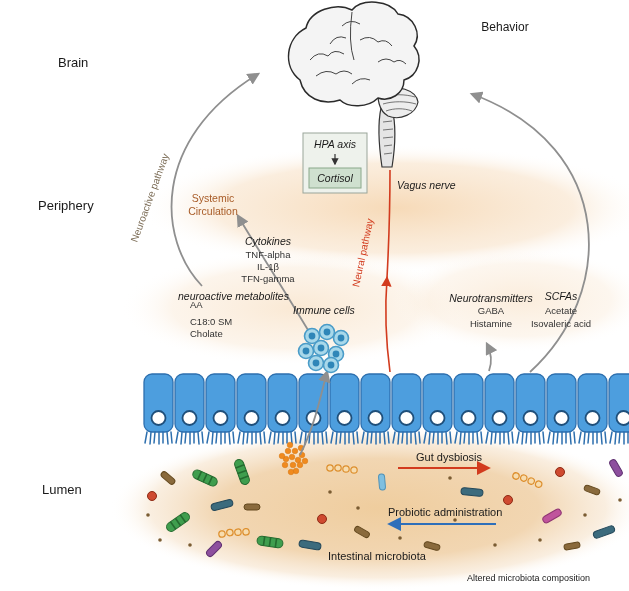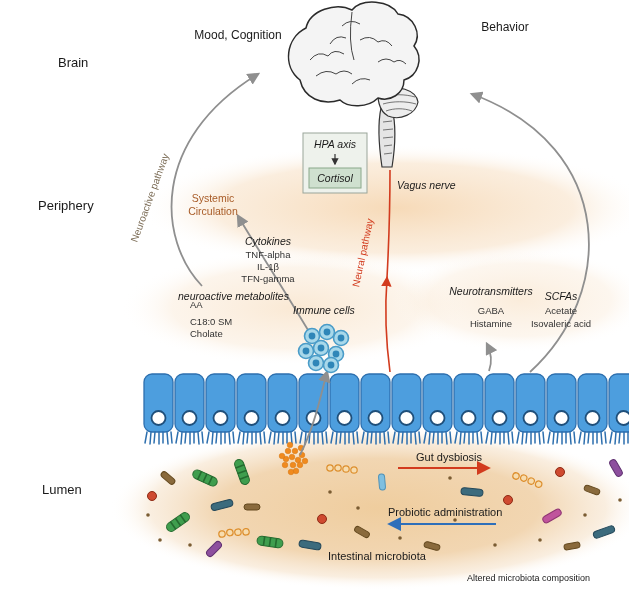--- a/index.html
+++ b/index.html
@@ -225,21 +225,20 @@
   </g>
 
   <line x1="398" y1="468" x2="488" y2="468" stroke="#d23b1e" stroke-width="2.2" marker-end="url(#mr)"></line>
   <line x1="496" y1="524" x2="390" y2="524" stroke="#2e6fba" stroke-width="2.2" marker-end="url(#mb)"></line>
 </svg>
 
 <div class="lbl f13" style="left:58px;top:56px;">Brain</div>
 <div class="lbl f13" style="left:38px;top:199px;">Periphery</div>
 <div class="lbl f13" style="left:42px;top:483px;">Lumen</div>
 
-<div class="lbl f12 c" style="left:158px;top:29px;width:160px;">Mood,  Cognition</div>
 <div class="lbl f12 c" style="left:415px;top:21px;width:180px;">Behavior</div>
 
 <div class="lbl f105 c" style="left:307px;top:138px;width:56px;">HPA axis</div>
 <div class="lbl f105 c" style="left:309px;top:172px;width:52px;">Cortisol</div>
 <div class="lbl f105" style="left:397px;top:179px;">Vagus nerve</div>
 
 <div class="lbl sys c" style="left:179px;top:192px;width:68px;">Systemic</div>
 <div class="lbl sys c" style="left:179px;top:205px;width:68px;">Circulation</div>
 <div class="lbl neuroact c" style="left:90px;top:192px;width:120px;">Neuroactive pathway</div>
 <div class="lbl neural c" style="left:313px;top:247px;width:100px;">Neural pathway</div>
@@ -249,21 +248,21 @@
 <div class="lbl f95 c" style="left:230px;top:262px;width:76px;">IL-1β</div>
 <div class="lbl f95 c" style="left:230px;top:274px;width:76px;">TFN-gamma</div>
 
 <div class="lbl f105" style="left:178px;top:290px;">neuroactive metabolites</div>
 <div class="lbl f95" style="left:190px;top:300px;">AA</div>
 <div class="lbl f95" style="left:190px;top:317px;">C18:0 SM</div>
 <div class="lbl f95" style="left:190px;top:329px;">Cholate</div>
 
 <div class="lbl f105" style="left:293px;top:304px;">Immune cells</div>
 
-<div class="lbl f105 c" style="left:441px;top:285px;width:100px;">Neurotransmitters</div>
+<div class="lbl f105 c" style="left:441px;top:292px;width:100px;">Neurotransmitters</div>
 <div class="lbl f95 c" style="left:441px;top:306px;width:100px;">GABA</div>
 <div class="lbl f95 c" style="left:441px;top:319px;width:100px;">Histamine</div>
 
 <div class="lbl f105 c" style="left:521px;top:290px;width:80px;">SCFAs</div>
 <div class="lbl f95 c" style="left:521px;top:306px;width:80px;">Acetate</div>
 <div class="lbl f95 c" style="left:521px;top:319px;width:80px;">Isovaleric acid</div>
 
 <div class="lbl f11" style="left:404px;top:451px;margin-left:12px;">Gut dysbiosis</div>
 <div class="lbl f11" style="left:388px;top:506px;">Probiotic administration</div>
 <div class="lbl f11" style="left:328px;top:550px;">Intestinal microbiota</div>

